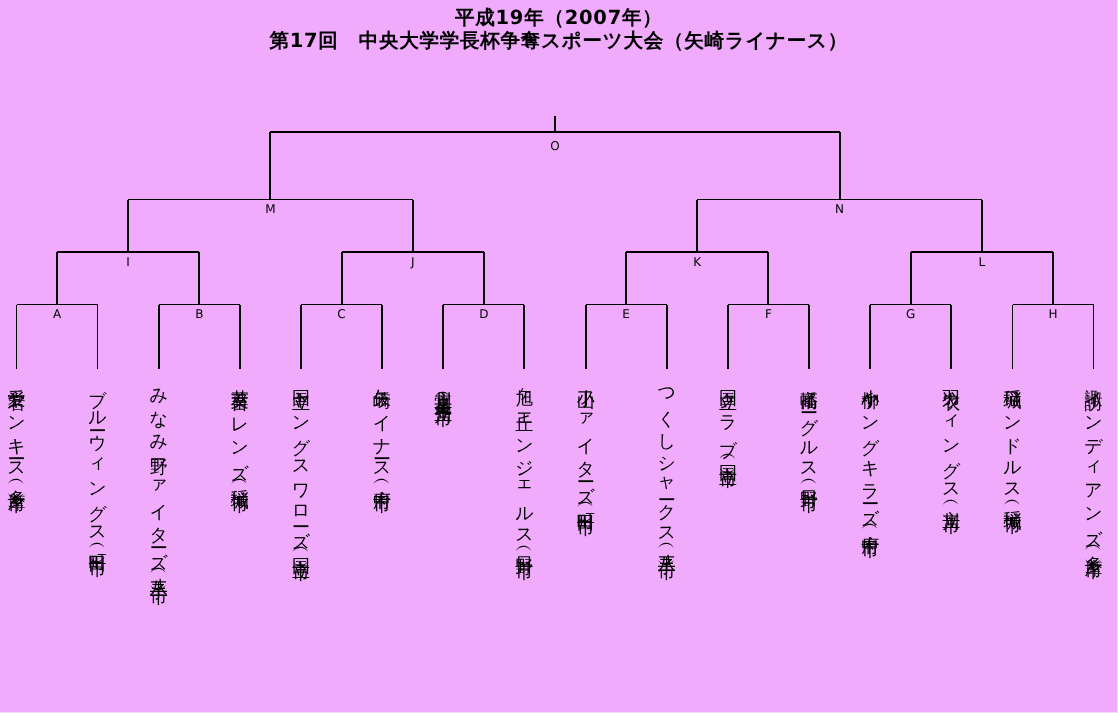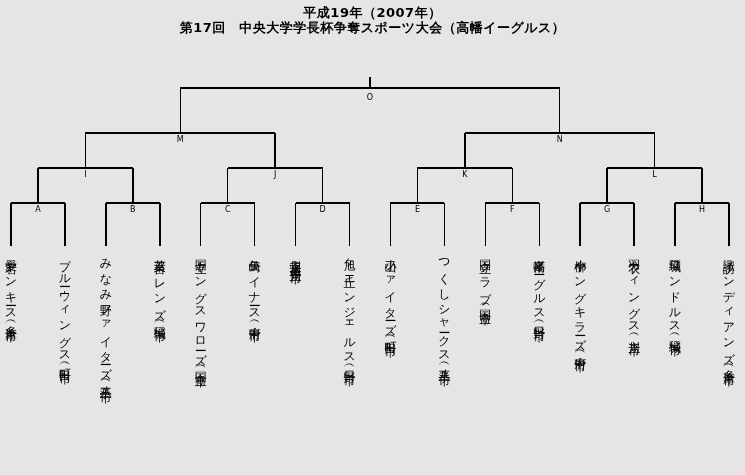--- a/index.html
+++ b/index.html
@@ -4,21 +4,21 @@
 <style>
   html, body {
     margin: 0;
     padding: 0;
     background: #ffffff;
   }
   .page {
     position: relative;
     width: 745px;
     height: 475px;
-    background: #e5e5e5;
+    background: #f0abfc;
     overflow: hidden;
     font-family: "DejaVu Sans", sans-serif;
     color: #000000;
   }
   .title-block {
     position: absolute;
     top: 5px;
     left: 0;
     width: 745px;
     text-align: center;
@@ -54,21 +54,21 @@
     color: #000000;
   }
 </style>
 </head>
 <body>
 
 <div class="page">
 
   <div class="title-block">
     <div class="title-line">平成19年（2007年）</div>
-    <div class="title-line">第17回　中央大学学長杯争奪スポーツ大会（高幡イーグルス）</div>
+    <div class="title-line">第17回　中央大学学長杯争奪スポーツ大会（矢崎ライナース）</div>
   </div>
 
   <svg class="bracket-svg" id="bracket-svg" width="745" height="475">
       <line x1="11" y1="246" x2="11" y2="203" stroke="#000000" stroke-width="1.3" shape-rendering="crispEdges"></line>
       <line x1="65" y1="246" x2="65" y2="203" stroke="#000000" stroke-width="1.3" shape-rendering="crispEdges"></line>
       <line x1="11" y1="203" x2="65" y2="203" stroke="#000000" stroke-width="1.3" shape-rendering="crispEdges"></line>
       <line x1="38" y1="203" x2="38" y2="168" stroke="#000000" stroke-width="1.3" shape-rendering="crispEdges"></line>
       <text x="38" y="212" text-anchor="middle" class="match-label">A</text>
       <line x1="105.85714285714286" y1="246" x2="105.85714285714286" y2="203" stroke="#000000" stroke-width="1.3" shape-rendering="crispEdges"></line>
       <line x1="159.85714285714286" y1="246" x2="159.85714285714286" y2="203" stroke="#000000" stroke-width="1.3" shape-rendering="crispEdges"></line>

